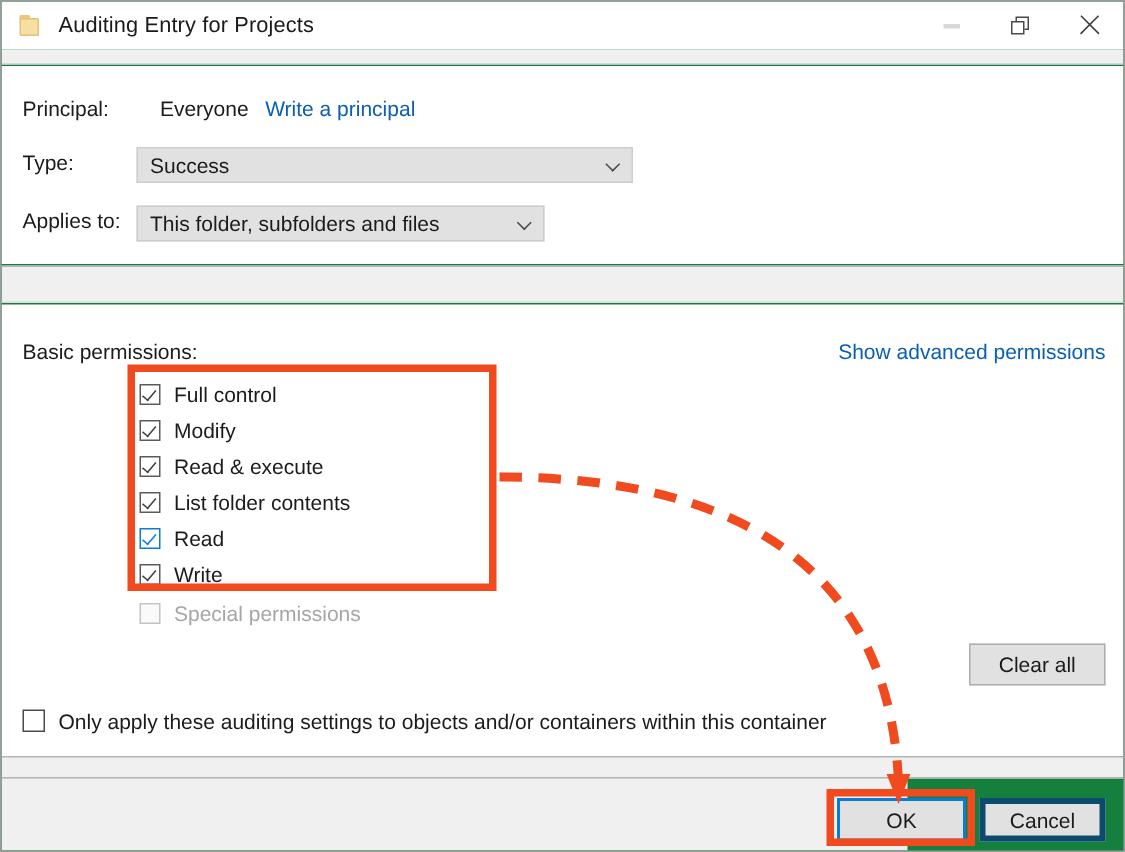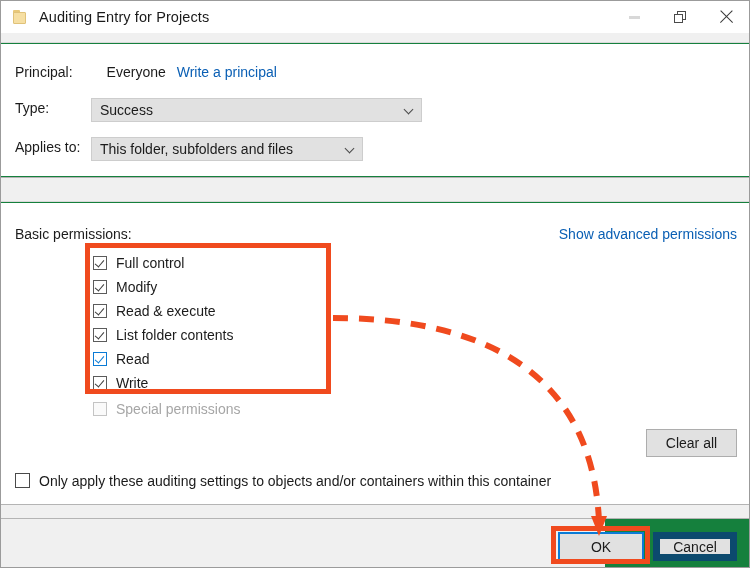--- a/index.html
+++ b/index.html
@@ -276,21 +276,21 @@
   #footer {
     position: absolute;
     left: 0; top: 518px;
     width: 604px; height: 48px;
     background: #f0f0f0;
   }
   .fbtn {
     position: absolute;
     height: 29px;
     background: #e1e1e1;
-    border: 7px solid #0c4a6e;
+    border: 4px solid #0c4a6e;
     font-size: 14px; color: #1b1b1b;
     display: flex; align-items: center; justify-content: center;
     cursor: pointer;
   }
   #ok-btn     { left: 557px; top: 13px; width: 86px; }
   #ok-btn.focus { border: 2px solid #0a7bd6; }
   #cancel-btn { left: 652px; top: 13px; width: 84px; }
 
   
   #anno-perm-box {

